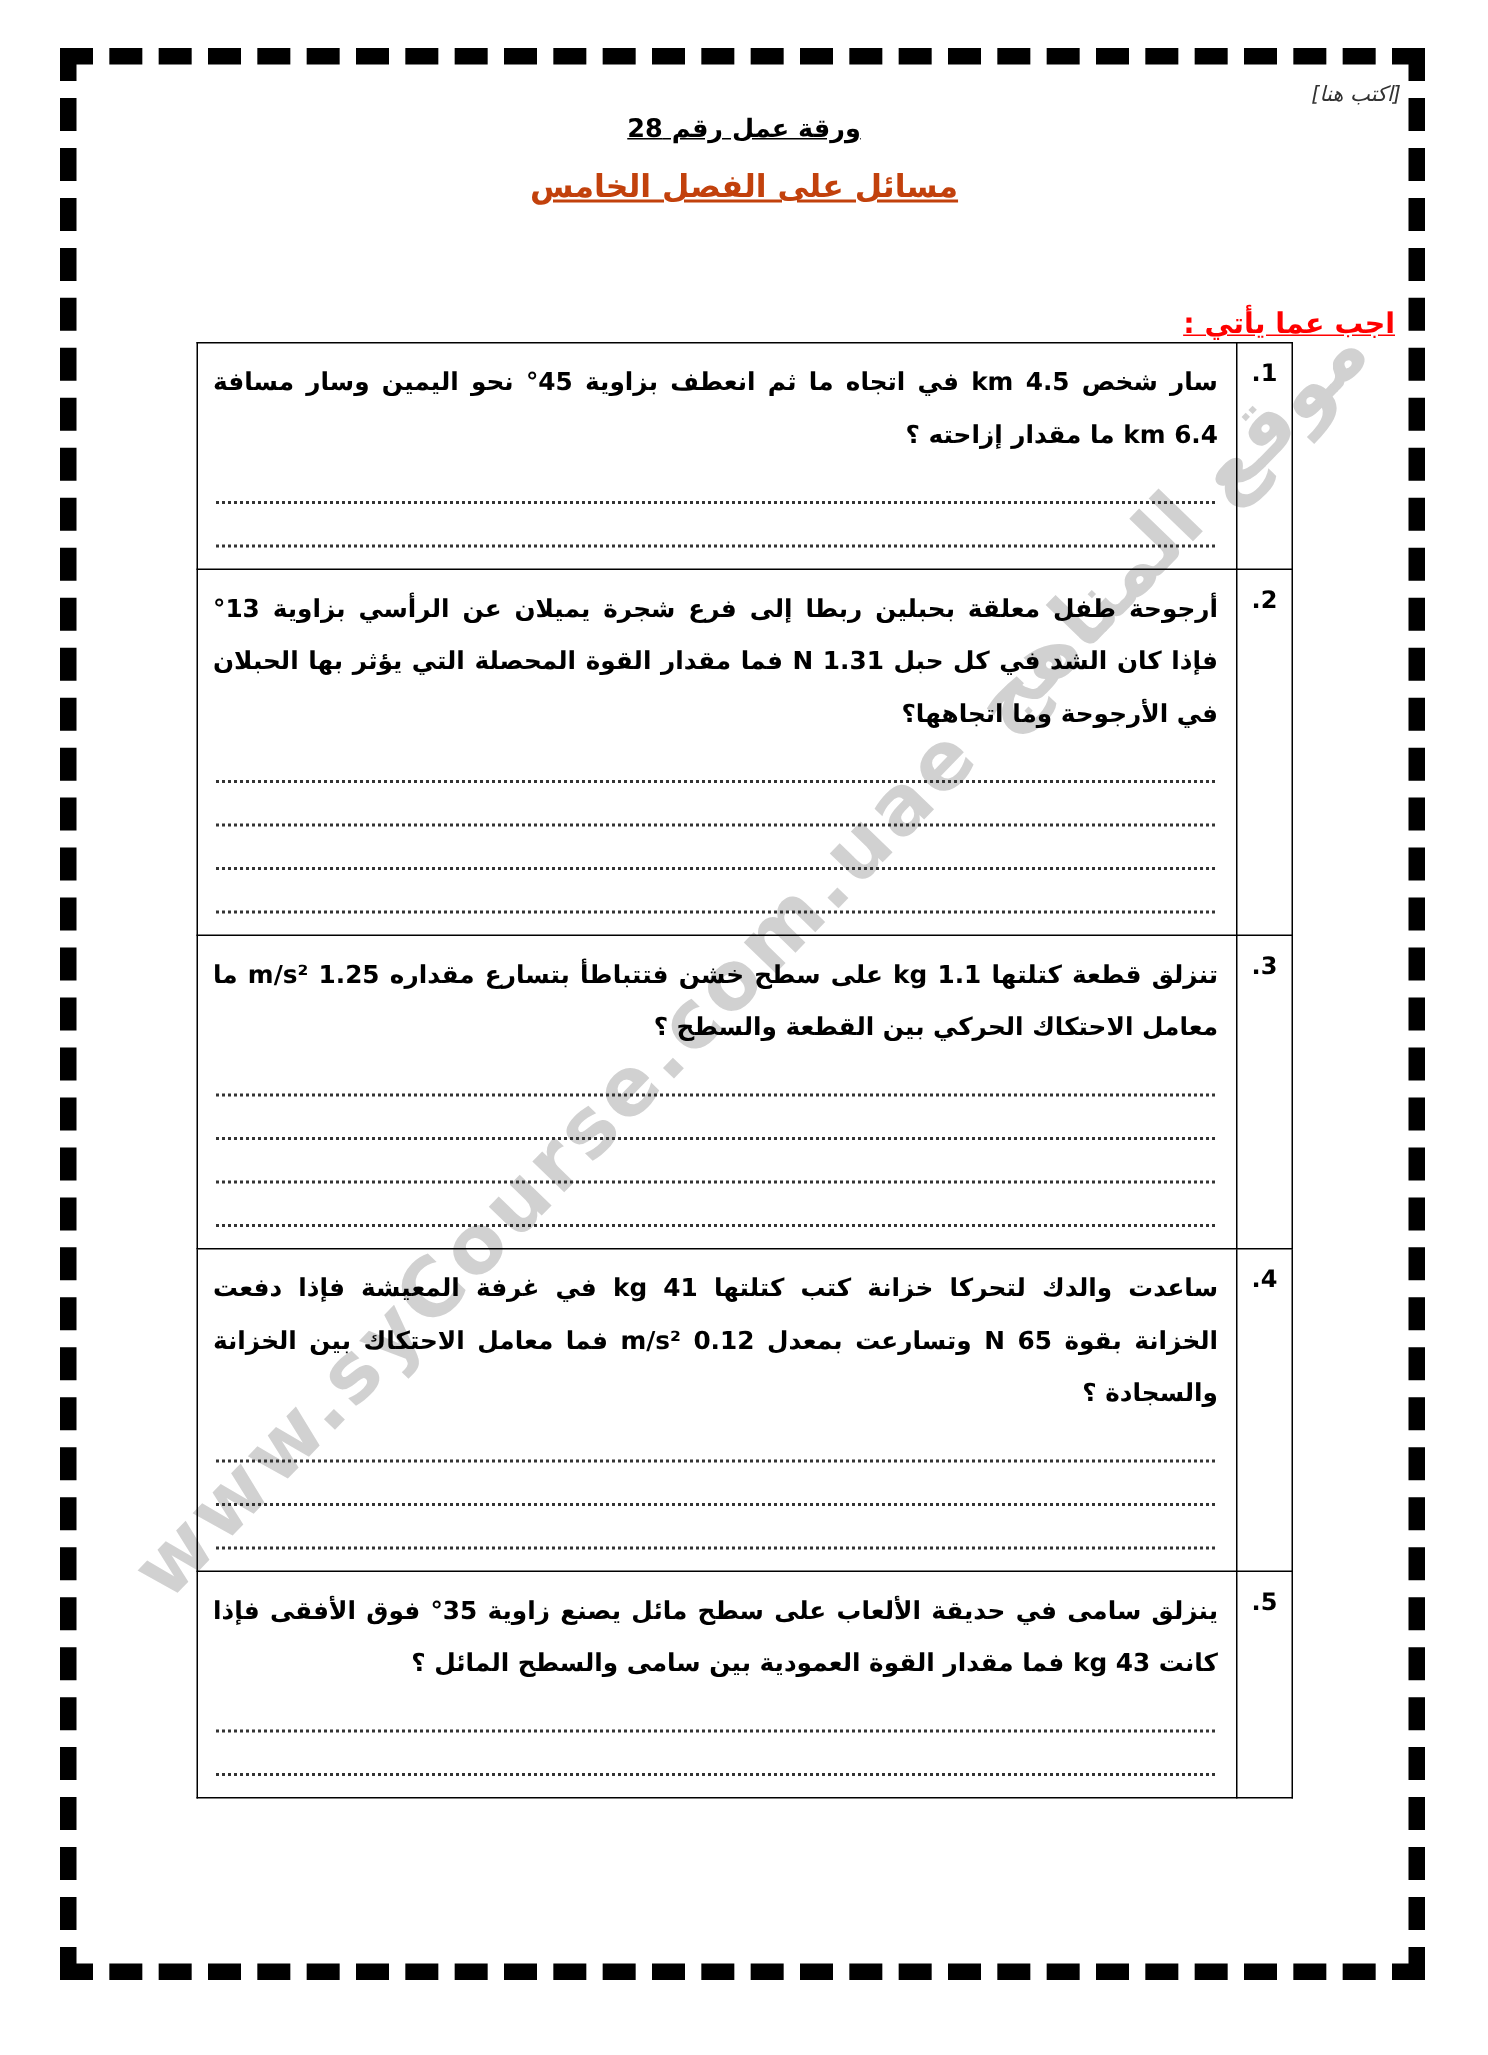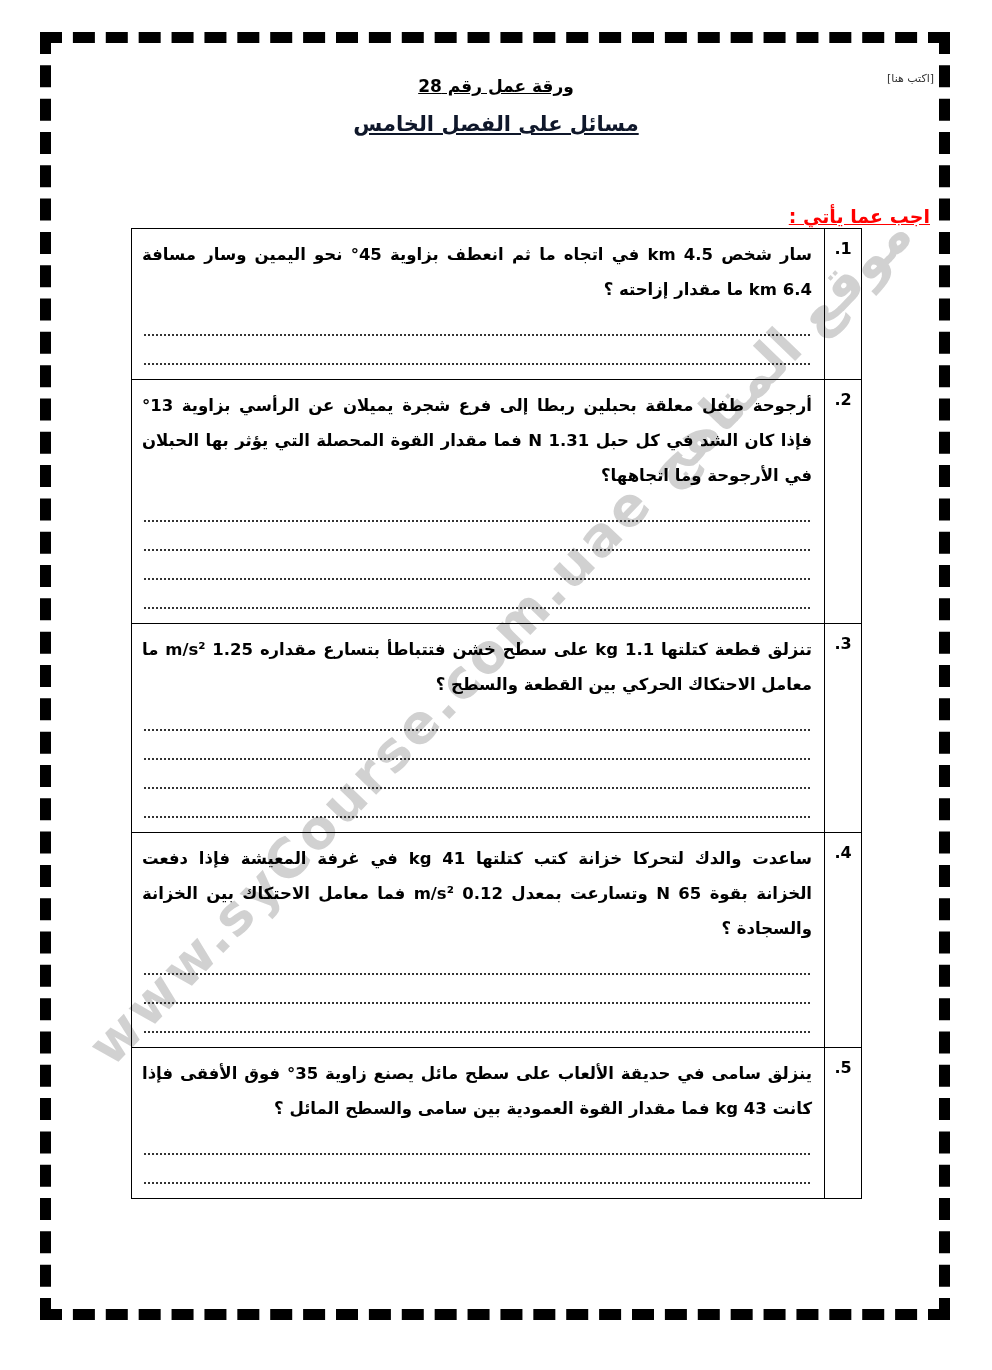--- a/index.html
+++ b/index.html
@@ -32,25 +32,26 @@
     letter-spacing: 3px;
     color: #9a9a9a;
     opacity: 0.45;
     white-space: nowrap;
     direction: ltr;
     z-index: 0;
     font-weight: bold;
   }
   .type-here-note {
     position: absolute;
-    top: 72px;
+    top: 55px;
     right: 58px;
-    font-size: 11px;
+    font-size: 14px;
     color: #333333;
     z-index: 1;
+    font-style: italic;
   }
   .title {
     position: absolute;
     top: 76px;
     left: 0;
     right: 0;
     text-align: center;
     font-size: 17px;
     font-weight: bold;
     color: #000000;
@@ -58,21 +59,21 @@
     z-index: 1;
   }
   .subtitle {
     position: absolute;
     top: 112px;
     left: 0;
     right: 0;
     text-align: center;
     font-size: 21px;
     font-weight: bold;
-    color: #0f172a;
+    color: #c2410c;
     text-decoration: underline;
     z-index: 1;
   }
   .prompt {
     position: absolute;
     top: 182px;
     right: 62px;
     font-size: 19px;
     font-weight: bold;
     color: #ff0000;

